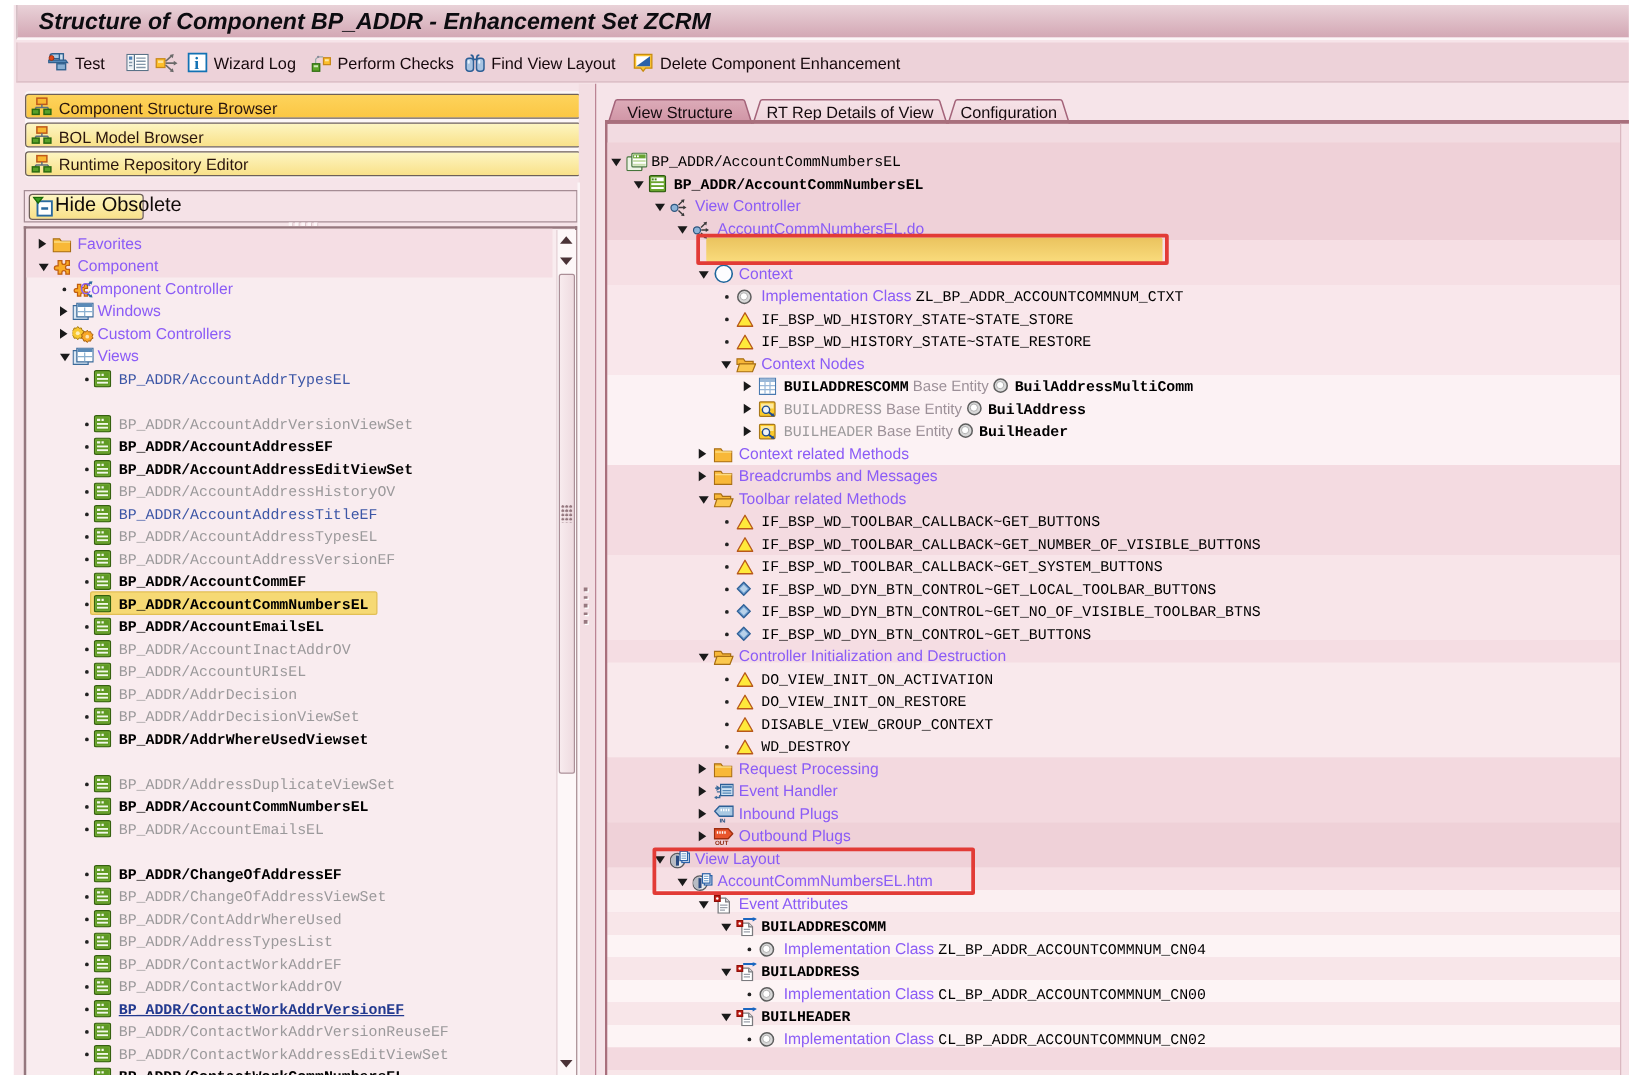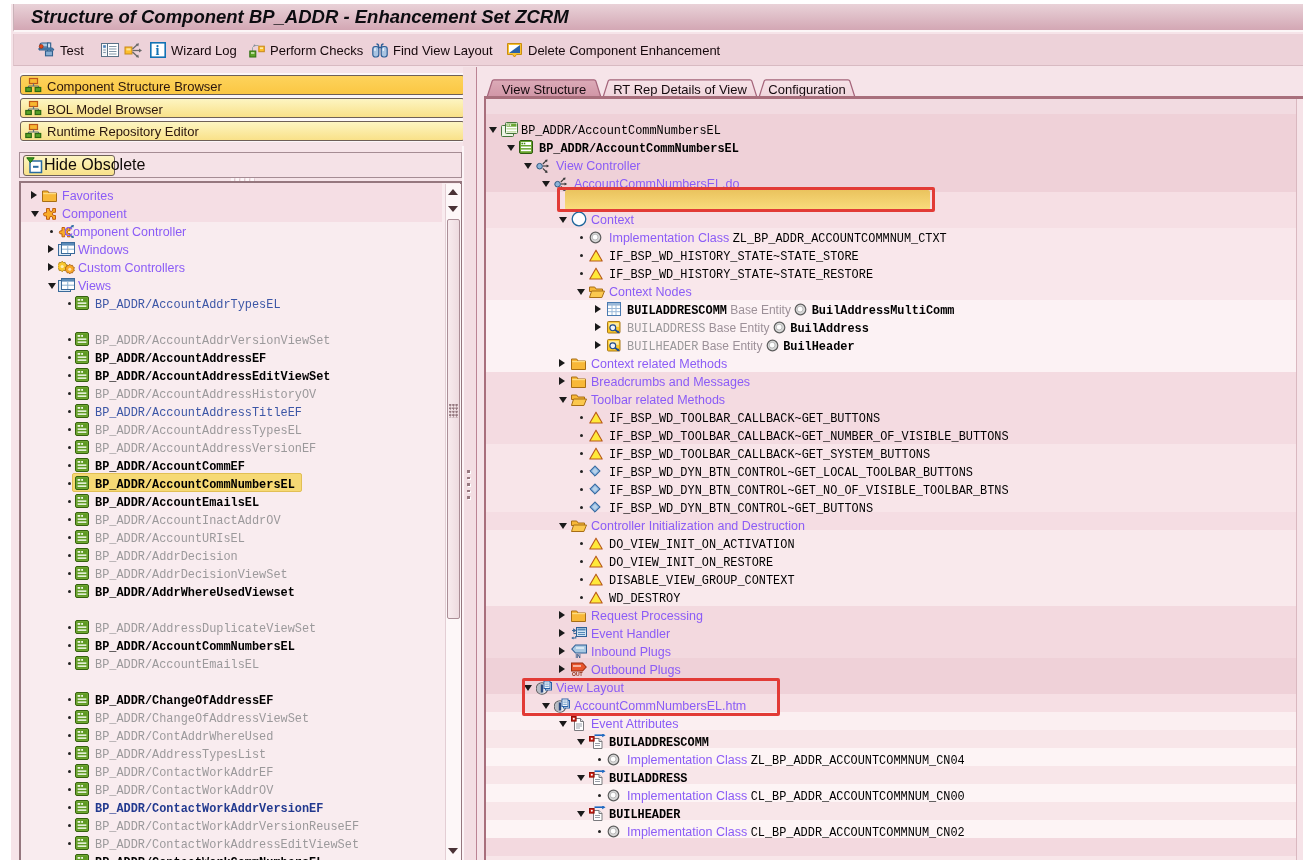--- a/index.html
+++ b/index.html
@@ -25,21 +25,21 @@
 .row .td{position:absolute;top:50%;margin-top:-2.5px;width:0;height:0;border-left:4.5px solid transparent;border-right:4.5px solid transparent;border-top:6px solid #1a1a1a}
 .row .tr{position:absolute;top:50%;margin-top:-4.5px;width:0;height:0;border-top:4.5px solid transparent;border-bottom:4.5px solid transparent;border-left:6px solid #1a1a1a}
 .row .bu{position:absolute;top:50%;margin-top:-1.5px;width:3px;height:3px;border-radius:50%;background:#222}
 .row .ic{position:absolute;top:0;height:100%;display:flex;align-items:center}
 .row .tx{position:absolute;top:0;height:18px;line-height:18px}
 .s{font-size:12.5px;color:#8b5cf6}
 .m{font-family:"Liberation Mono",monospace;font-size:11.9px;color:#000}
 .m.b{font-weight:bold}
 .m.g{color:#9b999b}
 .m.bl{color:#3c56a6}
-.m.nv{color:#22398f;font-weight:bold;}
+.m.nv{color:#22398f;font-weight:bold;text-decoration:underline}
 .s.g{color:#9c9098;font-size:12px}
 .hl{position:relative}
 #lhl{position:absolute;left:72px;top:473px;width:230px;height:19px;background:#f6d974;border:1px solid #e2bf55;border-radius:2px}
 #rhl{position:absolute;left:565px;top:190px;width:365px;height:20px;background:linear-gradient(#eac35e,#fadc7d);border-radius:2px}
 .redbox{position:absolute;border:3px solid #e23b36;border-radius:2px}
 #rpanel{position:absolute;left:484px;top:96px;width:819px;height:764px;border-top:3px solid #a86f7c;border-left:2px solid #a86f7c;background:#f2dbe1}
 .tab{position:absolute;top:79px}
 .tab .tt{position:absolute;top:2.5px;left:0;width:100%;text-align:center;font-size:13px;color:#140a0e}
 #vline-right{position:absolute;left:1296px;top:99px;width:7px;height:761px;background:#f6e3e8;border-left:1px solid #dab8c0}
 .dots-h{position:absolute;display:flex;gap:2.5px}

